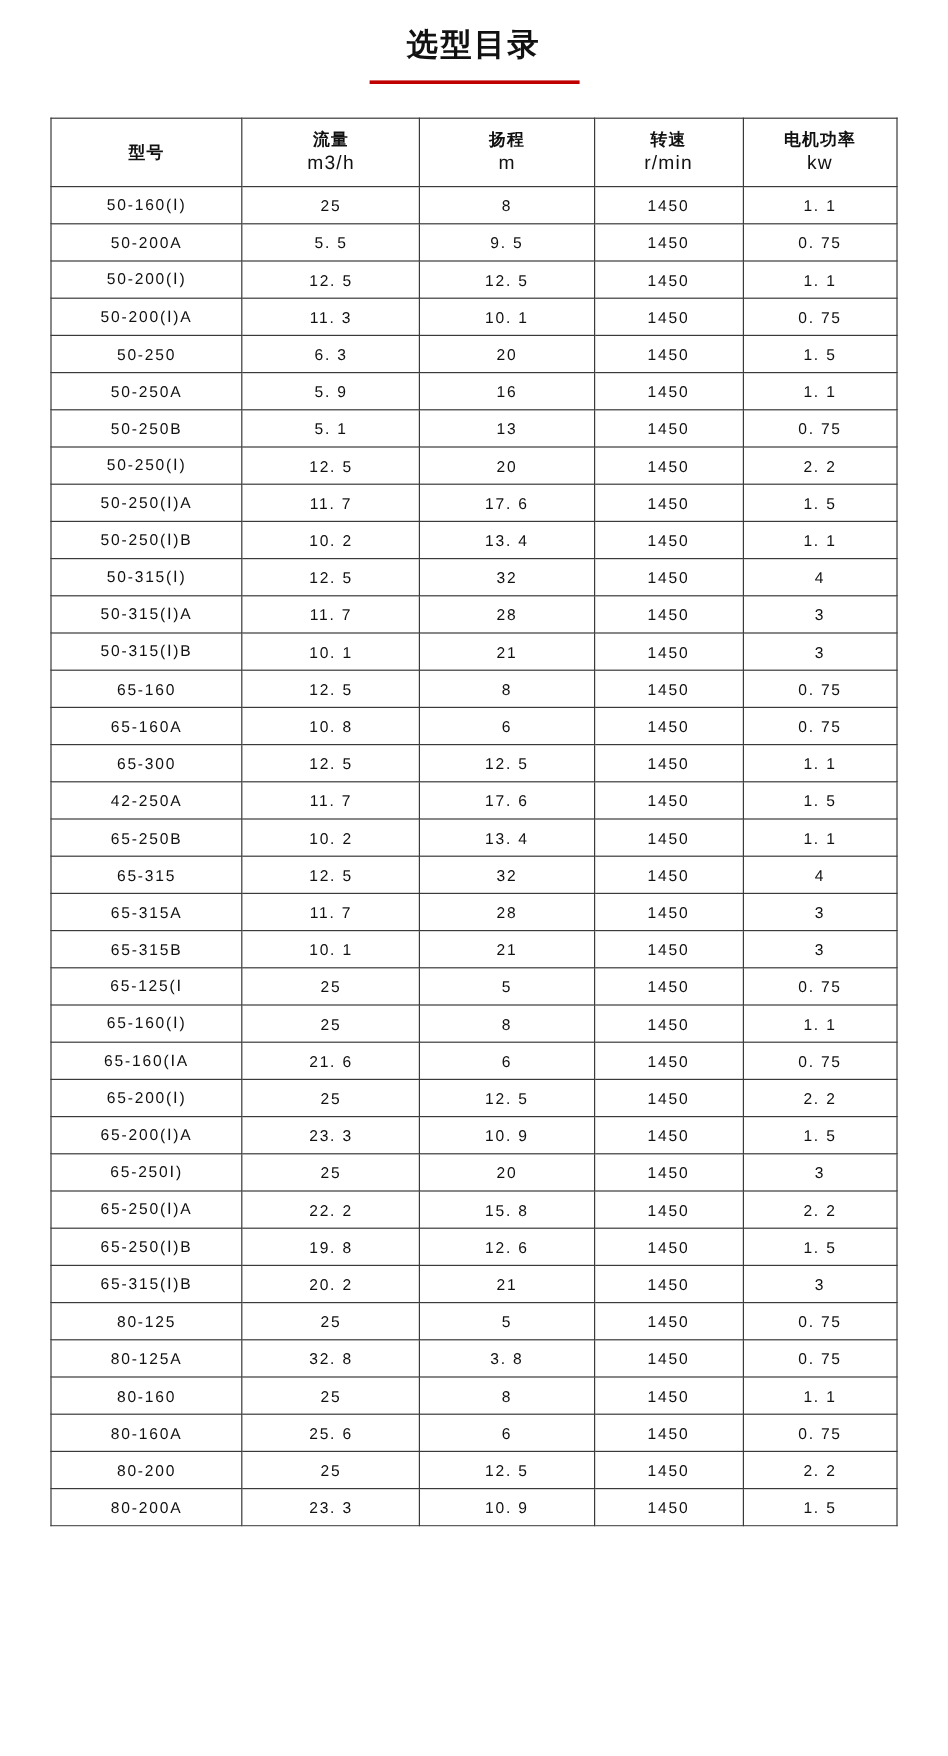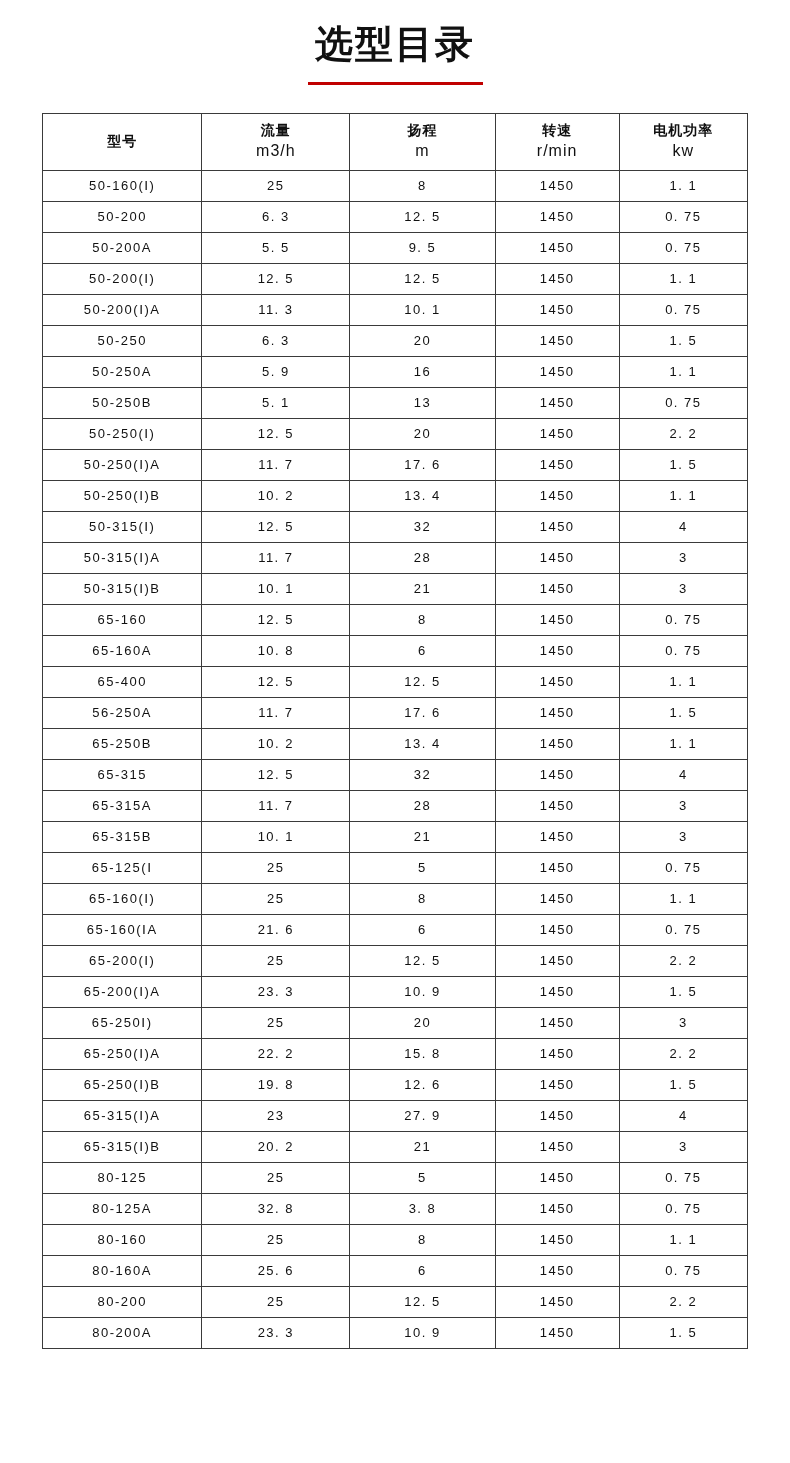--- a/index.html
+++ b/index.html
@@ -16,21 +16,21 @@
     width: 790px;
     box-sizing: border-box;
     padding: 0;
     position: relative;
   }
   .title-block {
     text-align: center;
     padding-top: 22px;
   }
   .page-title {
-    font-size: 38px;
+    font-size: 26px;
     font-weight: bold;
     letter-spacing: 2px;
     color: #111111;
     line-height: 1.2;
     margin: 0;
   }
   .title-rule {
     width: 175px;
     height: 3px;
     background: #c00000;
@@ -125,27 +125,20 @@
       </thead>
       <tbody id="spec-body">
           <tr>
             <td class="cell-model">50-160(Ⅰ)</td>
             <td>25</td>
             <td>8</td>
             <td>1450</td>
             <td>1. 1</td>
           </tr>
           <tr>
-            <td class="cell-model">50-200</td>
-            <td>6. 3</td>
-            <td>12. 5</td>
-            <td>1450</td>
-            <td>0. 75</td>
-          </tr>
-          <tr>
             <td class="cell-model">50-200A</td>
             <td>5. 5</td>
             <td>9. 5</td>
             <td>1450</td>
             <td>0. 75</td>
           </tr>
           <tr>
             <td class="cell-model">50-200(Ⅰ)</td>
             <td>12. 5</td>
             <td>12. 5</td>
@@ -230,28 +223,28 @@
             <td>0. 75</td>
           </tr>
           <tr>
             <td class="cell-model">65-160A</td>
             <td>10. 8</td>
             <td>6</td>
             <td>1450</td>
             <td>0. 75</td>
           </tr>
           <tr>
-            <td class="cell-model">65-400</td>
-            <td>12. 5</td>
-            <td>12. 5</td>
-            <td>1450</td>
-            <td>1. 1</td>
-          </tr>
-          <tr>
-            <td class="cell-model">56-250A</td>
+            <td class="cell-model">65-300</td>
+            <td>12. 5</td>
+            <td>12. 5</td>
+            <td>1450</td>
+            <td>1. 1</td>
+          </tr>
+          <tr>
+            <td class="cell-model">42-250A</td>
             <td>11. 7</td>
             <td>17. 6</td>
             <td>1450</td>
             <td>1. 5</td>
           </tr>
           <tr>
             <td class="cell-model">65-250B</td>
             <td>10. 2</td>
             <td>13. 4</td>
             <td>1450</td>
@@ -328,27 +321,20 @@
             <td>2. 2</td>
           </tr>
           <tr>
             <td class="cell-model">65-250(Ⅰ)B</td>
             <td>19. 8</td>
             <td>12. 6</td>
             <td>1450</td>
             <td>1. 5</td>
           </tr>
           <tr>
-            <td class="cell-model">65-315(Ⅰ)A</td>
-            <td>23</td>
-            <td>27. 9</td>
-            <td>1450</td>
-            <td>4</td>
-          </tr>
-          <tr>
             <td class="cell-model">65-315(Ⅰ)B</td>
             <td>20. 2</td>
             <td>21</td>
             <td>1450</td>
             <td>3</td>
           </tr>
           <tr>
             <td class="cell-model">80-125</td>
             <td>25</td>
             <td>5</td>

